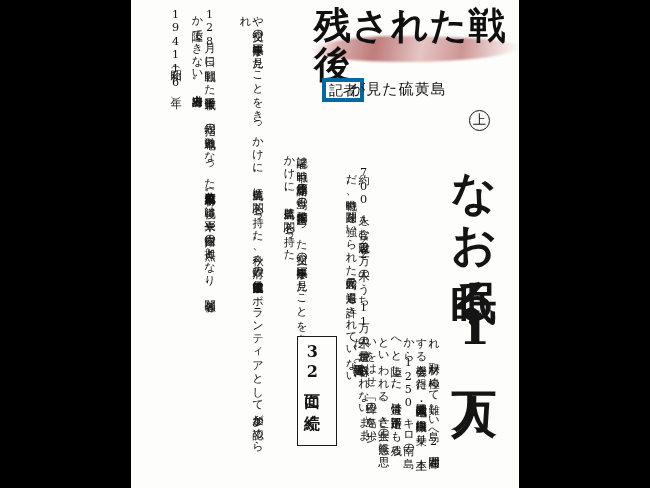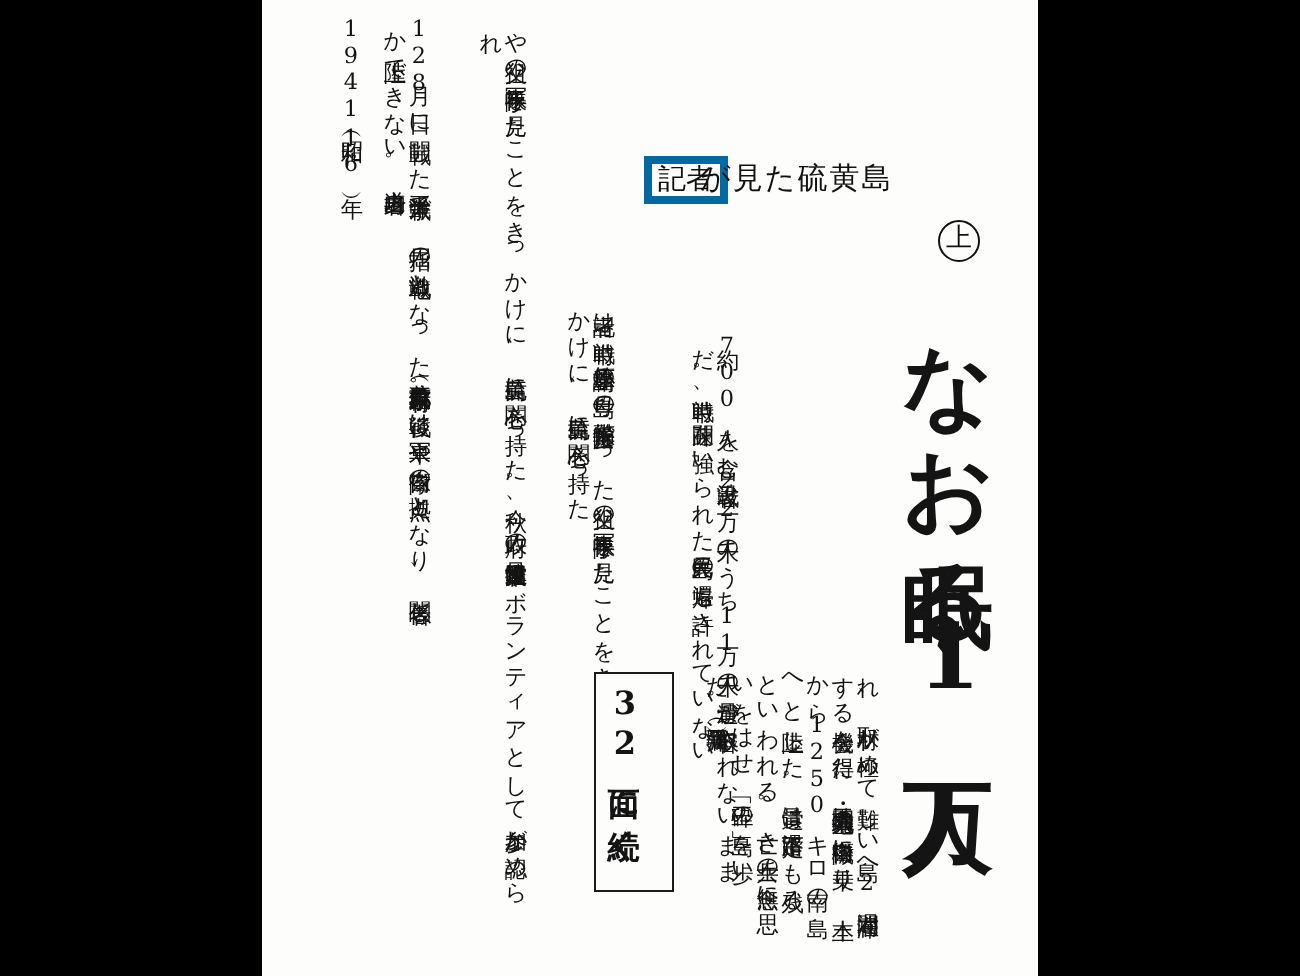--- a/index.html
+++ b/index.html
@@ -163,20 +163,24 @@
     font-weight: bold;
     letter-spacing: 1px;
   }
 </style>
 </head>
 <body>
 
 <div class="page">
   <div class="paper">
 
+    <div class="masthead">
+      <div class="masthead-ink"></div>
+      <div class="masthead-title">残された戦後</div>
+    </div>
 
     <div class="sub-wrap">
       <div class="sub-box">記者</div>
       <div class="sub-text">が見た硫黄島</div>
     </div>
 
     <div class="circled">上</div>
 
     <div class="headline vtext">なお眠る1万人</div>
 

